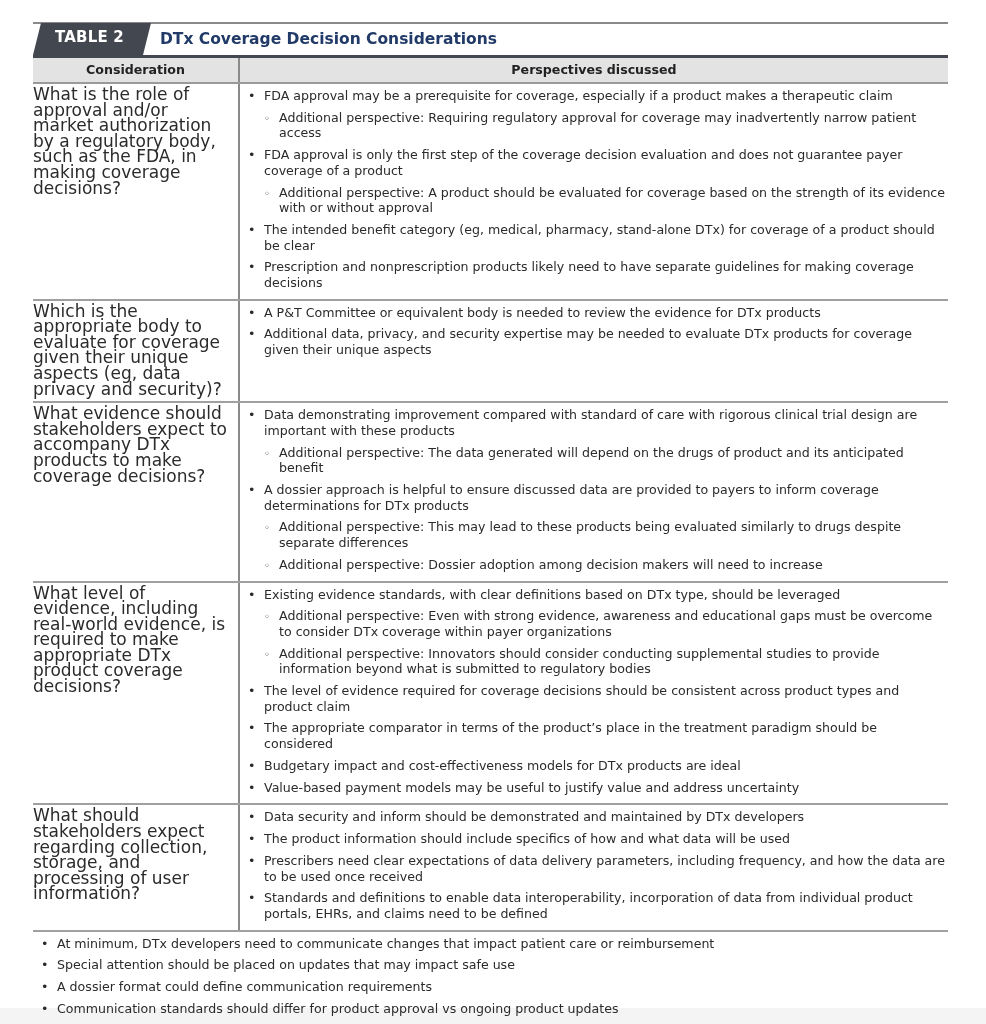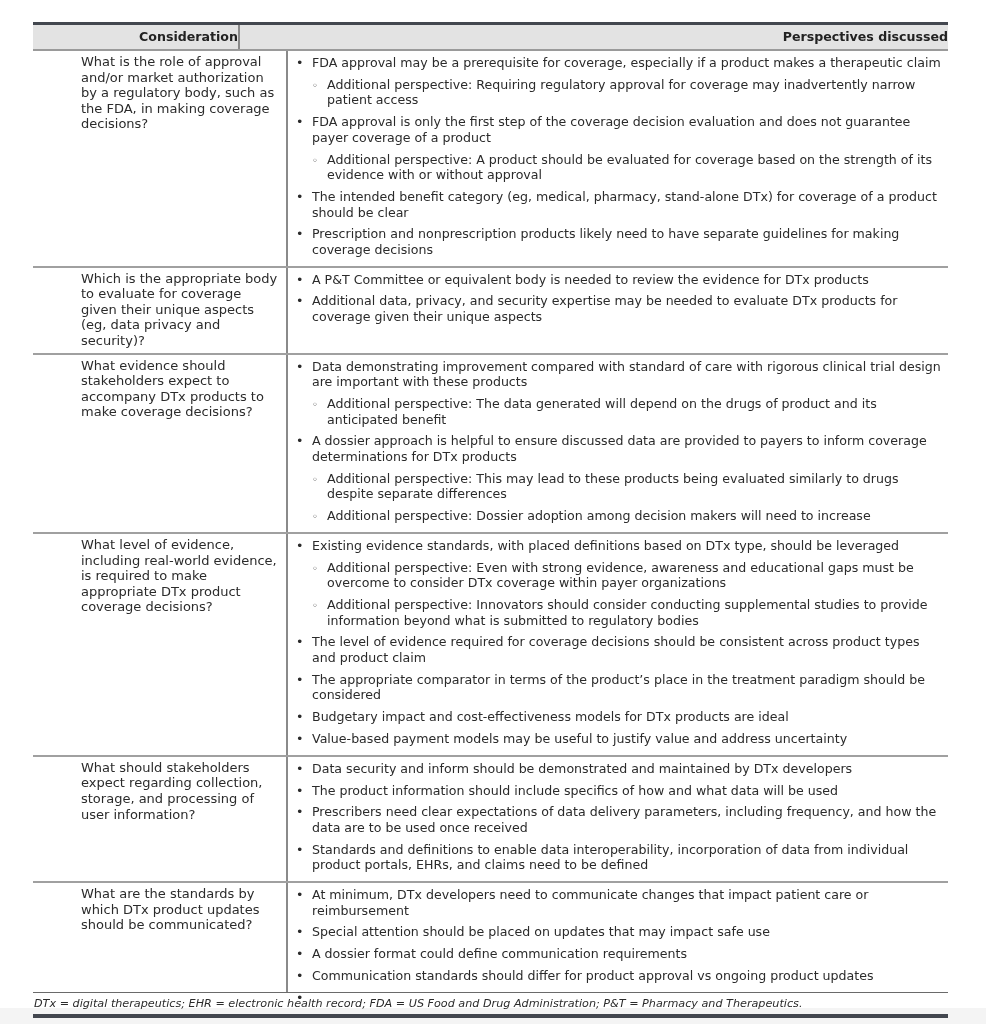--- a/index.html
+++ b/index.html
@@ -7,40 +7,46 @@
          font-family: "DejaVu Sans", "Liberation Sans", sans-serif; color: #2b2b2b; }
   .page-bg { position: absolute; left: 0; top: 1008px; width: 986px; height: 16px; background: #f4f4f4; }
   .table-wrap { position: absolute; left: 33px; top: 22px; width: 915px; }
   .title-bar { position: relative; height: 31px; border-top: 2px solid #8a8a8a; }
   .tab { position: absolute; left: 0; top: -1px; height: 32px; width: 118px; background: #43474f;
          clip-path: polygon(8px 0, 118px 0, 110px 100%, 0 100%); }
   .tab-label { position: absolute; left: 22px; top: 5px; color: #ffffff; font-weight: bold; font-size: 15px; letter-spacing: 0.2px; }
   .title { position: absolute; left: 127px; top: 6px; color: #213a68; font-weight: bold; font-size: 15.5px; }
   .title-underline { height: 3px; background: #43474f; }
   .head-row { display: flex; background: #e3e3e3; height: 24px; border-bottom: 2px solid #9a9a9a; }
-  .head-cell { font-weight: bold; font-size: 12.6px; line-height: 24px; text-align: right; color: #222; }
+  .head-cell { font-weight: bold; font-size: 12.6px; line-height: 24px; text-align: center; color: #222; }
   .head-cell.c1 { width: 205px; border-right: 2px solid #8a8a8a; }
   .head-cell.c2 { flex: 1; border-radius: 9px; }
   .row { display: flex; border-bottom: 2px solid #a0a0a0; }
   .row.last { border-bottom: 1px solid #6a6a6a; }
-  .cell1 { width: 200px; padding: 3px 0 4px 0; border-right: 2px solid #8a8a8a; font-size: 13px; line-height: 15.6px; color: #2b2b2b; padding-right: 5px; margin-left: 48px; }
+  .cell1 { width: 200px; padding: 3px 0 4px 0; border-right: 2px solid #8a8a8a; font-size: 17px; line-height: 15.6px; color: #2b2b2b; padding-right: 5px; }
   .cell2 { flex: 1; padding: 4px 0 2px 0; font-size: 12.6px; line-height: 15.6px; }
   .item { position: relative; padding-left: 24px; padding-right: 2px; margin-bottom: 6.2px; }
   .item .bullet { position: absolute; left: 8px; top: 0; }
   .item.sub { padding-left: 39px; }
   .item.sub .bullet { left: 24px; font-size: 10px; top: 1px; }
   .footnote { font-style: italic; font-size: 11.2px; padding: 4px 0 4px 1px; color: #2b2b2b; }
   .bottom-bar { height: 4px; background: #43474f; }
 </style>
 </head>
 <body>
 
 <div class="page-bg"></div>
 
 <div class="table-wrap">
+  <div class="title-bar">
+    <div class="tab">
+      <span class="tab-label">TABLE 2</span>
+    </div>
+    <span class="title">DTx Coverage Decision Considerations</span>
+  </div>
   <div class="title-underline"></div>
 
   <div class="head-row">
     <div class="head-cell c1">Consideration</div>
     <div class="head-cell c2">Perspectives discussed</div>
   </div>
 
   <div id="rows">
       <div class="row">
         <div class="cell1">What is the role of approval and/or market authorization by a regulatory body, such as the FDA, in making coverage decisions?</div>
@@ -66,40 +72,39 @@
           <div class="item"><span class="bullet">•</span><span>Data demonstrating improvement compared with standard of care with rigorous clinical trial design are important with these products</span></div>
           <div class="item sub"><span class="bullet">◦</span><span>Additional perspective: The data generated will depend on the drugs of product and its anticipated benefit</span></div>
           <div class="item"><span class="bullet">•</span><span>A dossier approach is helpful to ensure discussed data are provided to payers to inform coverage determinations for DTx products</span></div>
           <div class="item sub"><span class="bullet">◦</span><span>Additional perspective: This may lead to these products being evaluated similarly to drugs despite separate differences</span></div>
           <div class="item sub"><span class="bullet">◦</span><span>Additional perspective: Dossier adoption among decision makers will need to increase</span></div>
         </div>
       </div>
       <div class="row">
         <div class="cell1">What level of evidence, including real-world evidence, is required to make appropriate DTx product coverage decisions?</div>
         <div class="cell2">
-          <div class="item"><span class="bullet">•</span><span>Existing evidence standards, with placed definitions based on DTx type, should be leveraged</span></div>
+          <div class="item"><span class="bullet">•</span><span>Existing evidence standards, with clear definitions based on DTx type, should be leveraged</span></div>
           <div class="item sub"><span class="bullet">◦</span><span>Additional perspective: Even with strong evidence, awareness and educational gaps must be overcome to consider DTx coverage within payer organizations</span></div>
           <div class="item sub"><span class="bullet">◦</span><span>Additional perspective: Innovators should consider conducting supplemental studies to provide information beyond what is submitted to regulatory bodies</span></div>
           <div class="item"><span class="bullet">•</span><span>The level of evidence required for coverage decisions should be consistent across product types and product claim</span></div>
           <div class="item"><span class="bullet">•</span><span>The appropriate comparator in terms of the product’s place in the treatment paradigm should be considered</span></div>
           <div class="item"><span class="bullet">•</span><span>Budgetary impact and cost-effectiveness models for DTx products are ideal</span></div>
           <div class="item"><span class="bullet">•</span><span>Value-based payment models may be useful to justify value and address uncertainty</span></div>
         </div>
       </div>
       <div class="row">
         <div class="cell1">What should stakeholders expect regarding collection, storage, and processing of user information?</div>
         <div class="cell2">
           <div class="item"><span class="bullet">•</span><span>Data security and inform should be demonstrated and maintained by DTx developers</span></div>
           <div class="item"><span class="bullet">•</span><span>The product information should include specifics of how and what data will be used</span></div>
           <div class="item"><span class="bullet">•</span><span>Prescribers need clear expectations of data delivery parameters, including frequency, and how the data are to be used once received</span></div>
           <div class="item"><span class="bullet">•</span><span>Standards and definitions to enable data interoperability, incorporation of data from individual product portals, EHRs, and claims need to be defined</span></div>
         </div>
       </div>
       <div class="row last">
-        <div class="cell1">What are the standards by which DTx product updates should be communicated?</div>
         <div class="cell2">
           <div class="item"><span class="bullet">•</span><span>At minimum, DTx developers need to communicate changes that impact patient care or reimbursement</span></div>
           <div class="item"><span class="bullet">•</span><span>Special attention should be placed on updates that may impact safe use</span></div>
           <div class="item"><span class="bullet">•</span><span>A dossier format could define communication requirements</span></div>
           <div class="item"><span class="bullet">•</span><span>Communication standards should differ for product approval vs ongoing product updates</span></div>
           <div class="item"><span class="bullet">•</span></div>
         </div>
       </div>
     </div>
 

